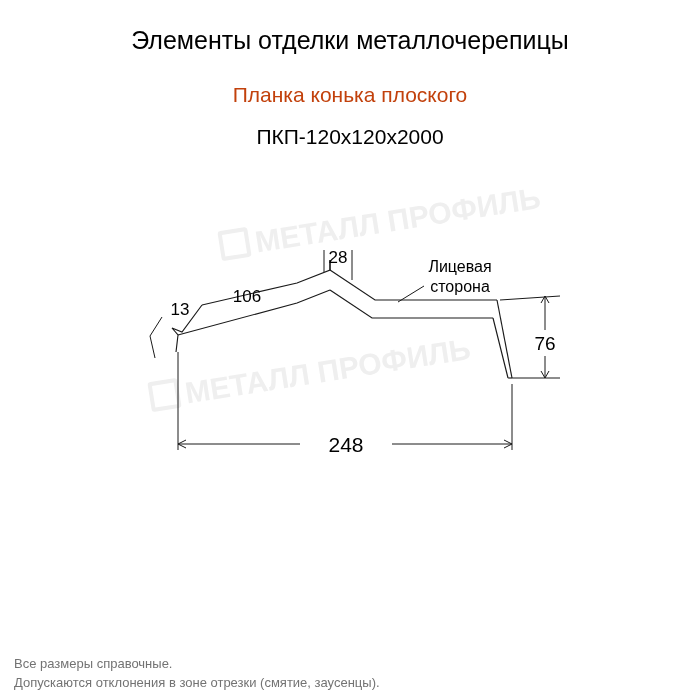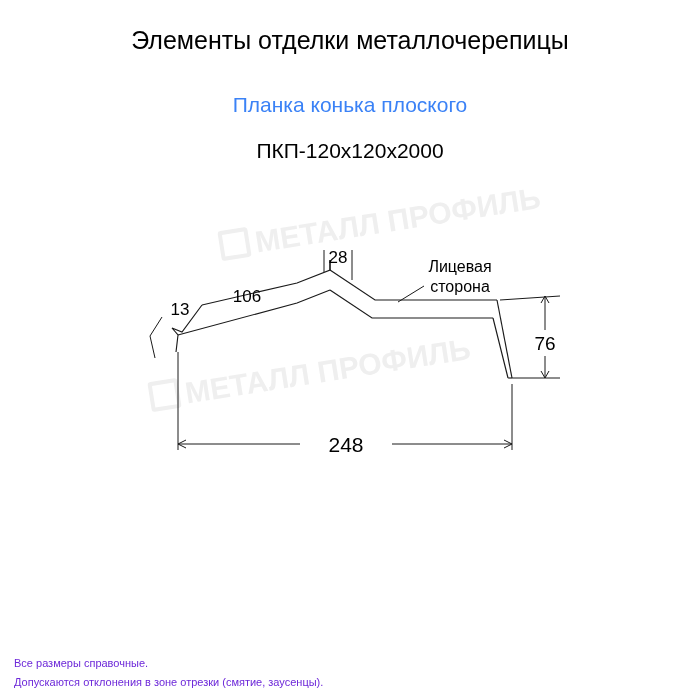--- a/index.html
+++ b/index.html
@@ -27,23 +27,23 @@
   }
   .main-title {
     font-size: 25px;
     font-weight: normal;
     letter-spacing: 0px;
     margin: 0;
     color: #000;
   }
   .sub-title {
     font-size: 21px;
-    margin: 12px;
+    margin: 2px;
     padding-top: 26px;
-    color: #3b82f6;
+    color: #c2410c;
   }
   .sku-title {
     font-size: 21px;
     margin: 8px;
     padding-top: 10px;
     color: #000;
   }
   .drawing-area {
     position: absolute;
     left: 0;
@@ -51,23 +51,23 @@
     width: 664px;
     height: 420px;
   }
   svg.drawing {
     display: block;
   }
   .footer {
     position: absolute;
     left: 14px;
     bottom: 8px;
-    font-size: 11px;
+    font-size: 13px;
     line-height: 19px;
-    color: #6d28d9;
+    color: #737373;
     margin-top: 12px;
   }
   .footer div {
     white-space: nowrap;
   }
   .wm {
     position: absolute;
     font-family: "Liberation Sans", sans-serif;
     font-weight: bold;
     color: #efefef;

